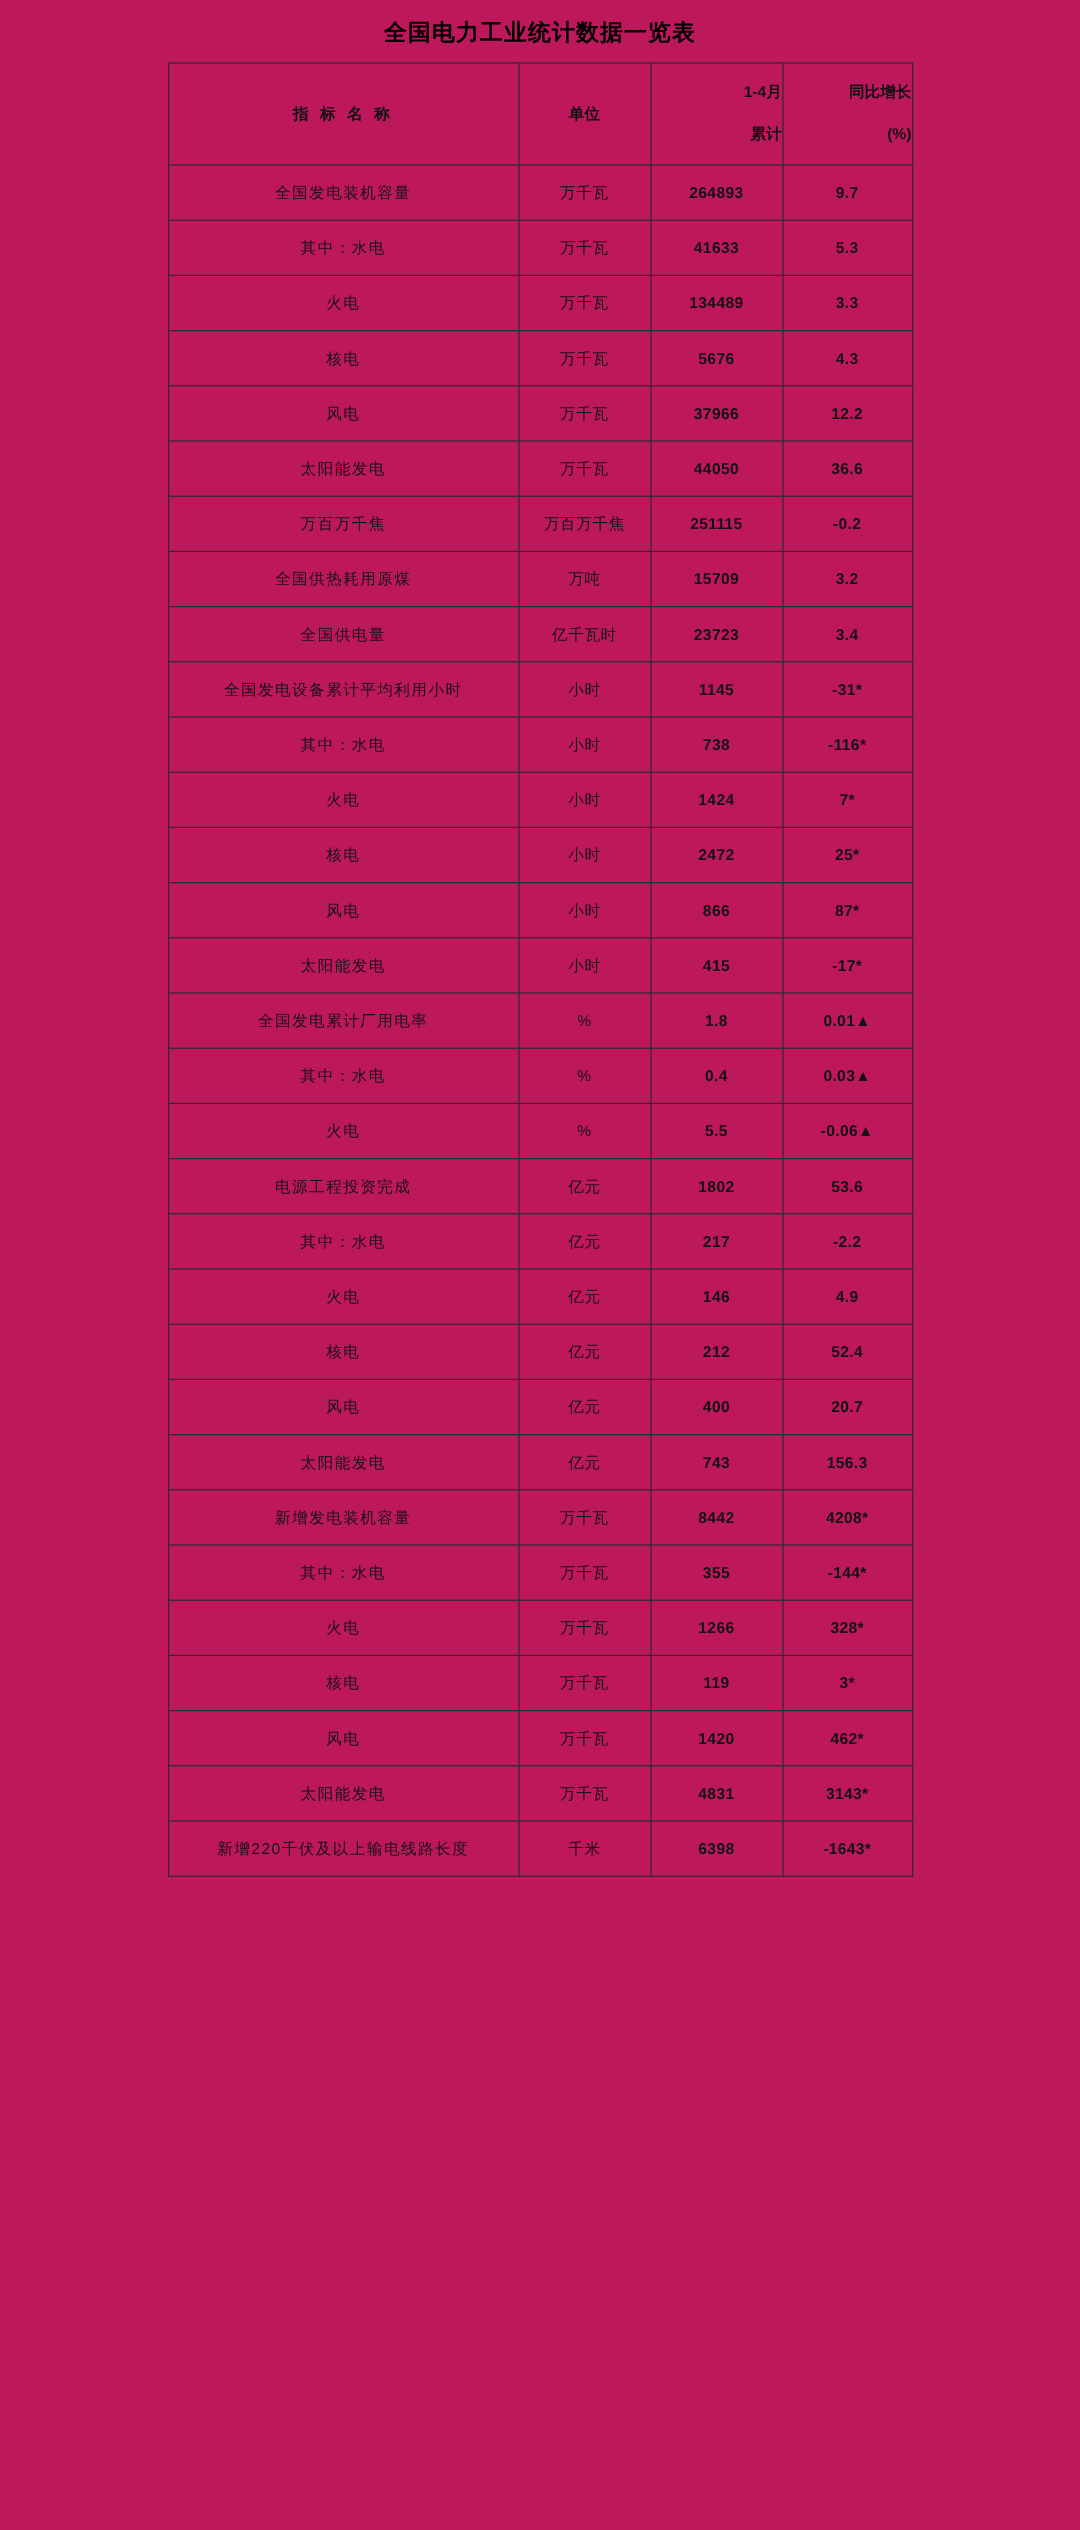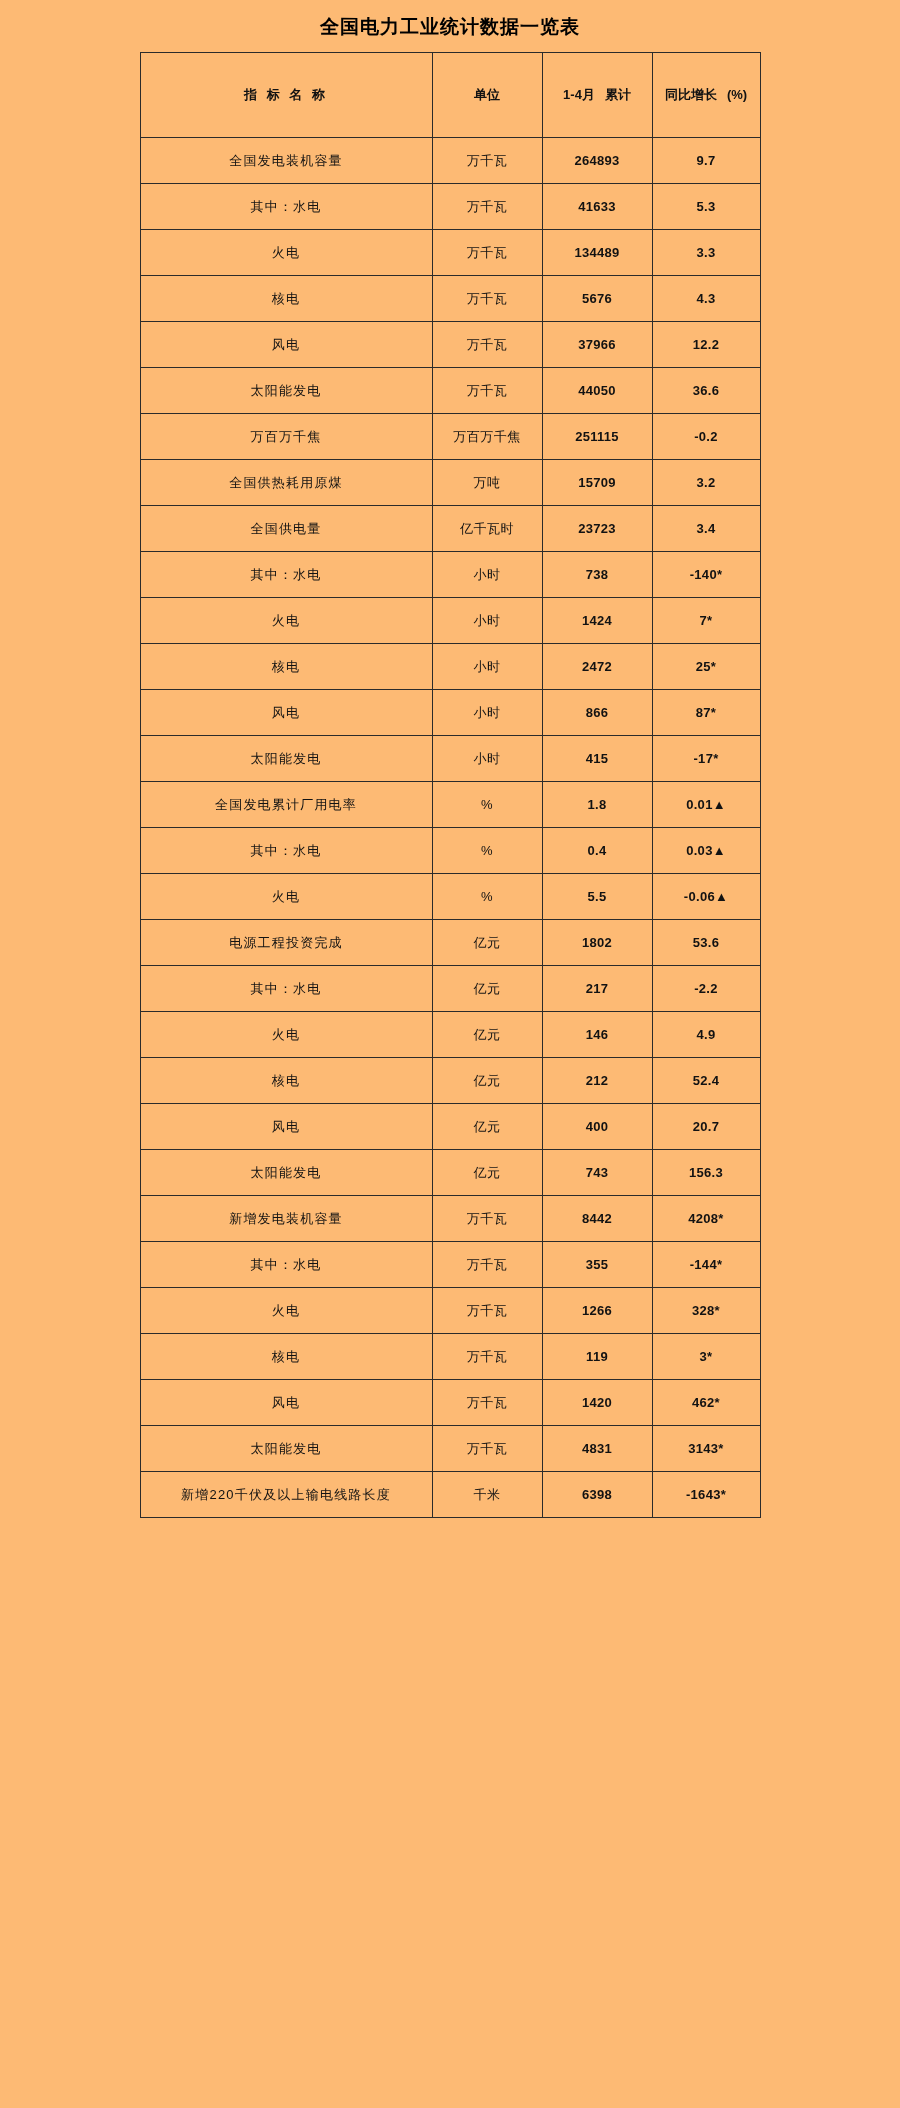--- a/index.html
+++ b/index.html
@@ -10,21 +10,21 @@
   body {
     width: 900px;
     font-family: "Liberation Sans", sans-serif;
     color: #1a1a1a;
   }
   .page {
     width: 900px;
     min-height: 2108px;
     box-sizing: border-box;
     padding: 0;
-    background: #fdba74;
+    background: #be185d;
     position: relative;
   }
   .title {
     text-align: center;
     font-size: 19px;
     font-weight: bold;
     letter-spacing: 1px;
     padding: 14px 0 12px 0;
     color: #000000;
   }
@@ -54,23 +54,23 @@
   table.stat thead th {
     height: 84px;
     font-weight: bold;
     line-height: 1.9;
   }
   .hdr-name {
     letter-spacing: 3px;
   }
   .hdr-stack {
     display: flex;
-    flex-direction: row;
+    flex-direction: column;
     justify-content: center;
-    align-items: center;
+    align-items: flex-end;
     gap: 10px;
     height: 100%;
   }
   .hdr-stack span { display: block; }
   table.stat tbody td {
     height: 45px;
   }
   .cell-name {
     letter-spacing: 1.2px;
     font-weight: normal;
@@ -166,24 +166,30 @@
             <td class="cell-val">15709</td>
             <td class="cell-yoy">3.2</td>
           </tr>
           <tr>
             <td class="cell-name">全国供电量</td>
             <td class="cell-unit">亿千瓦时</td>
             <td class="cell-val">23723</td>
             <td class="cell-yoy">3.4</td>
           </tr>
           <tr>
+            <td class="cell-name">全国发电设备累计平均利用小时</td>
+            <td class="cell-unit">小时</td>
+            <td class="cell-val">1145</td>
+            <td class="cell-yoy">-31*</td>
+          </tr>
+          <tr>
             <td class="cell-name">其中：水电</td>
             <td class="cell-unit">小时</td>
             <td class="cell-val">738</td>
-            <td class="cell-yoy">-140*</td>
+            <td class="cell-yoy">-116*</td>
           </tr>
           <tr>
             <td class="cell-name">火电</td>
             <td class="cell-unit">小时</td>
             <td class="cell-val">1424</td>
             <td class="cell-yoy">7*</td>
           </tr>
           <tr>
             <td class="cell-name">核电</td>
             <td class="cell-unit">小时</td>

